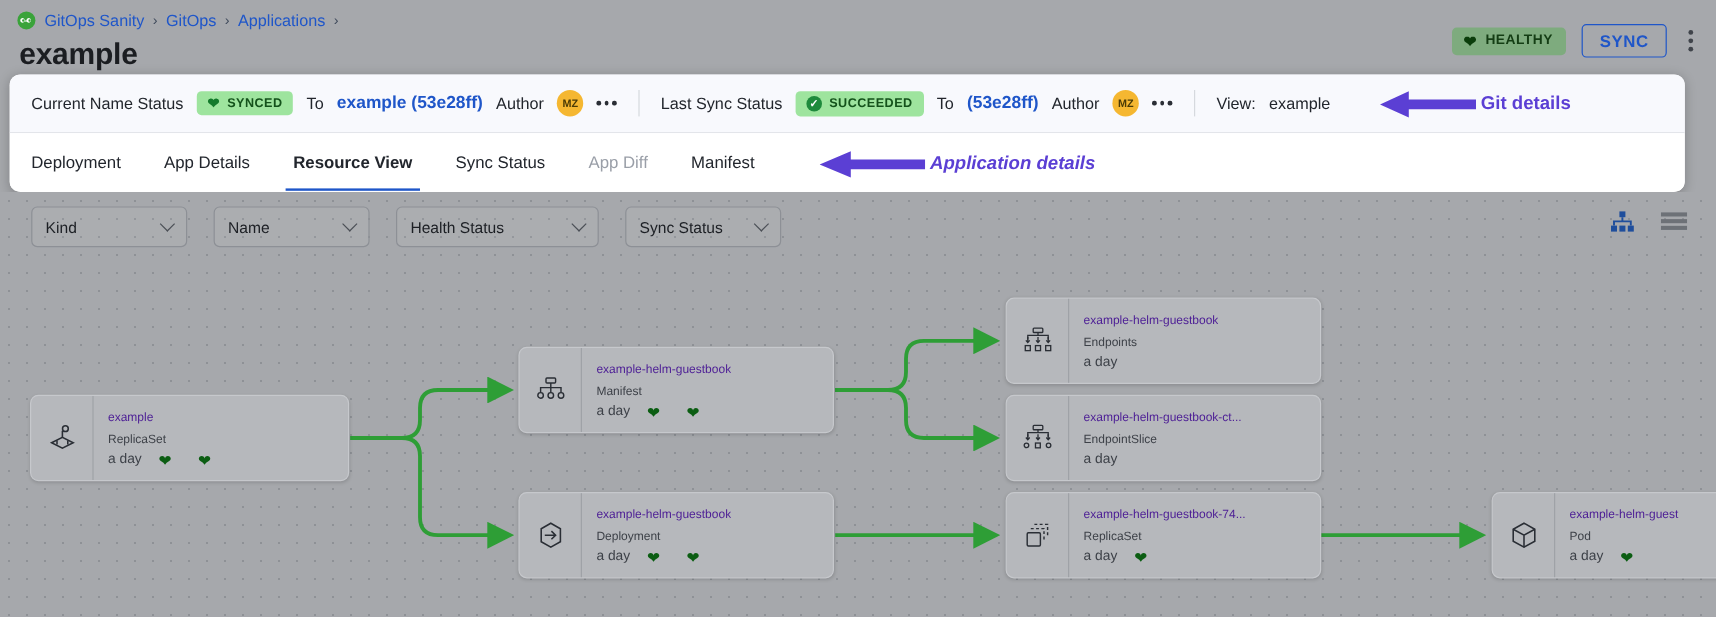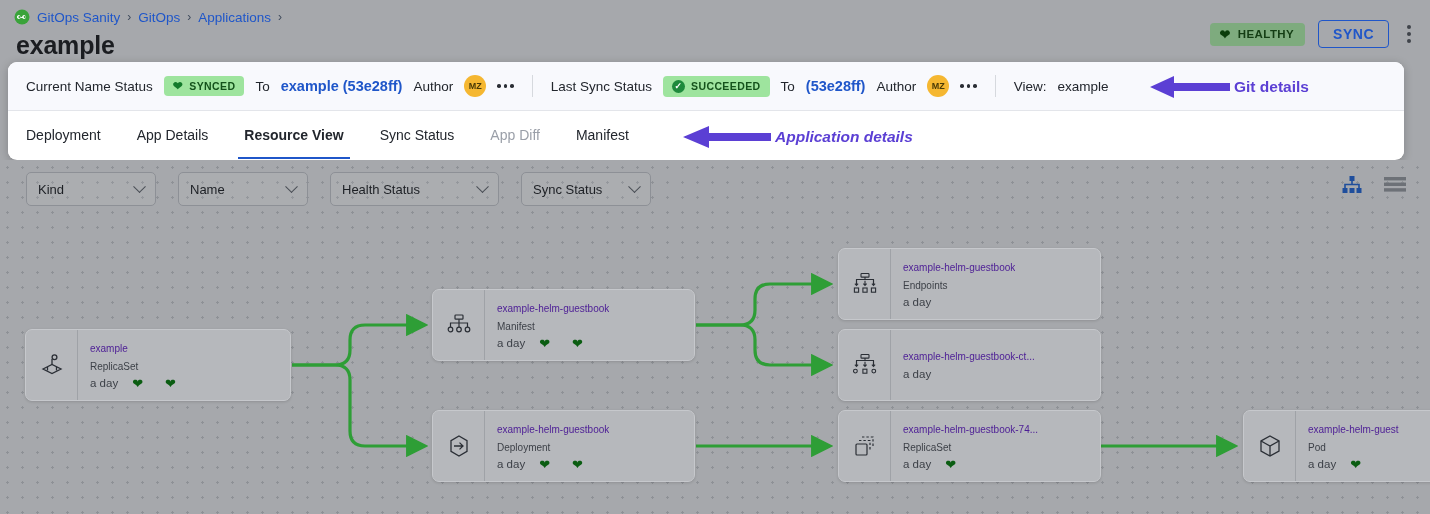--- a/index.html
+++ b/index.html
@@ -435,20 +435,21 @@
           <path d="M4.5 8.8 L4.5 13 M2.9 11.6 L4.5 13.4 L6.1 11.6"></path>
           <path d="M13 8.8 L13 13 M11.4 11.6 L13 13.4 L14.6 11.6"></path>
           <path d="M21.5 8.8 L21.5 13 M19.9 11.6 L21.5 13.4 L23.1 11.6"></path>
           <circle cx="3.4" cy="18.1" r="1.9"></circle>
           <rect x="10.9" y="16.2" width="4" height="4"></rect>
           <circle cx="21.8" cy="18.1" r="1.9"></circle>
         </svg>
       </div>
       <div class="node-body">
         <div class="node-title">example-helm-guestbook-ct...</div>
+        <div class="node-kind">EndpointSlice</div>
         <div class="node-meta">
           <span class="age">a day</span>
         </div>
       </div>
     </div>
 
     <div class="node" style="left:838px; top:250px; width:263px;">
       <div class="node-ico">
         <svg class="icon" width="26" height="26" viewBox="0 0 26 26" fill="none" stroke="#2a2e35" stroke-width="1.2">
           <path d="M10 4 L21 4 L21 15" stroke-dasharray="2.4 2"></path>

